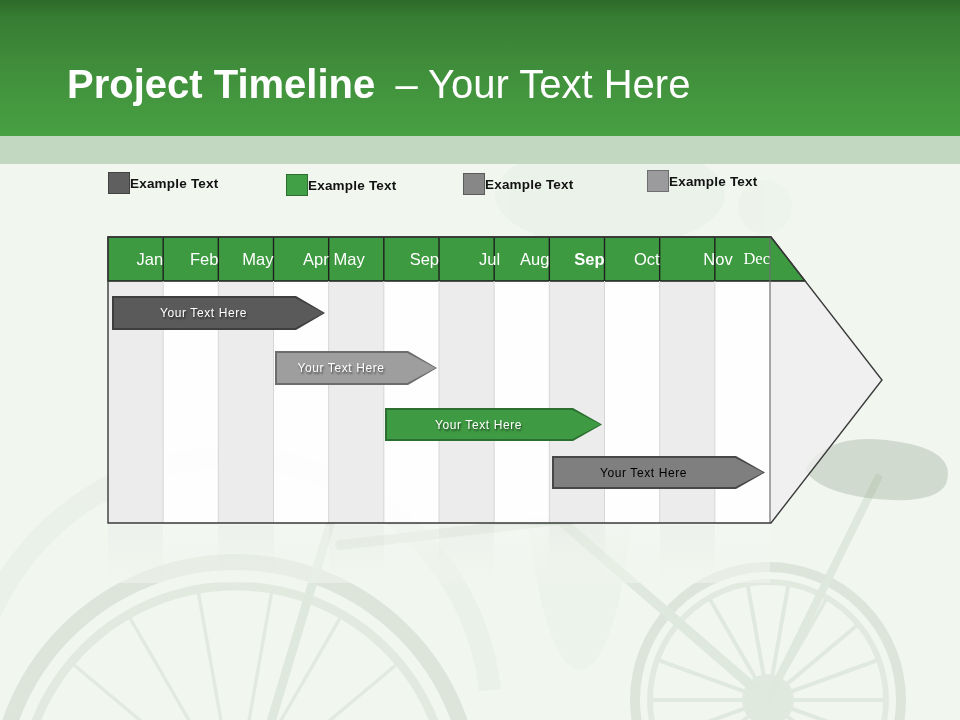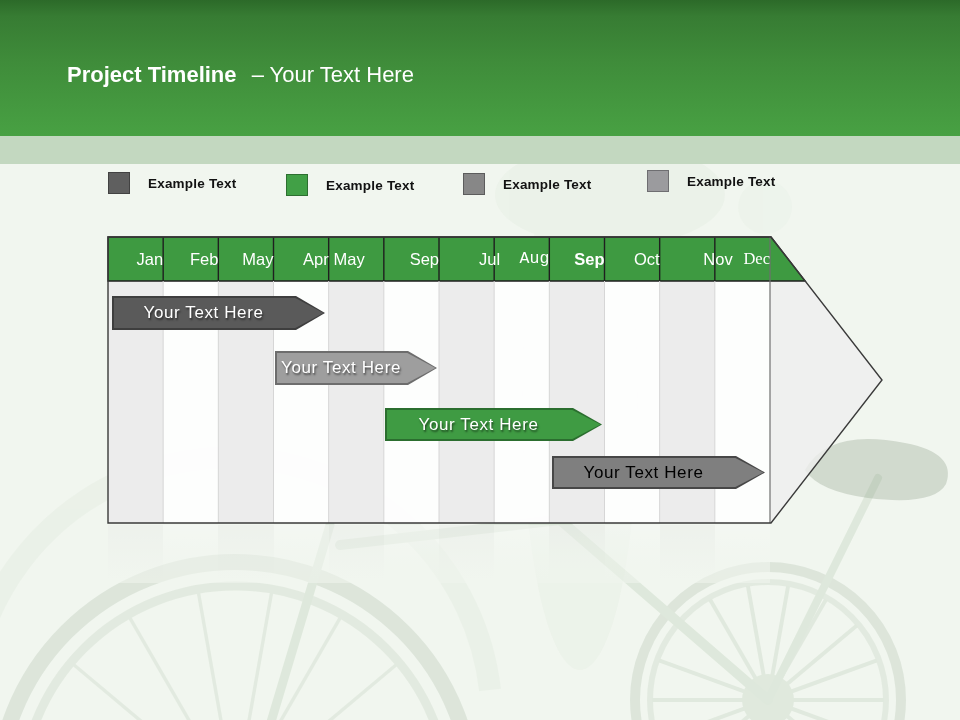--- a/index.html
+++ b/index.html
@@ -2,48 +2,48 @@
 <html><head>
 <meta charset="utf-8">
 <style>
   html,body{margin:0;padding:0;width:960px;height:720px;overflow:hidden;}
   body{font-family:"Liberation Sans",sans-serif;background:#f1f6ef;position:relative;}
   .slide{position:absolute;left:0;top:0;width:960px;height:720px;overflow:hidden;}
 
   
   .header{position:absolute;left:0;top:0;width:960px;height:136px;
     background:linear-gradient(180deg,#2c6a29 0%,#377c33 12%,#3f8c3a 45%,#48a143 100%);}
-  .title{position:absolute;left:67px;top:62px;font-size:22px;color:#ffffff;white-space:nowrap;}
+  .title{position:absolute;left:67px;top:62px;font-size:40px;color:#ffffff;white-space:nowrap;}
   .title .bold{font-weight:bold;}
   .title .rest{font-weight:normal;margin-left:9px;}
 
   .strip{position:absolute;left:0;top:136px;width:960px;height:28px;background:#c3d8c0;}
 
   
   .legend-item{position:absolute;display:flex;align-items:center;}
   .legend-swatch{width:20px;height:20px;flex:0 0 20px;}
-  .legend-label{font-weight:bold;font-size:13.5px;color:#121212;margin-left:18px;white-space:nowrap;letter-spacing:.2px;}
+  .legend-label{font-weight:bold;font-size:13.5px;color:#121212;white-space:nowrap;letter-spacing:.2px;}
 
   
   .reflection{position:absolute;left:108px;top:525px;width:662px;height:58px;opacity:.55;
     background:repeating-linear-gradient(90deg,#e7e7e7 0px,#e7e7e7 55.17px,#fbfbfb 55.17px,#fbfbfb 110.34px);}
   .reflection::after{content:"";position:absolute;inset:0;
     background:linear-gradient(180deg,rgba(241,246,239,.45) 0%,rgba(241,246,239,.85) 55%,#f1f6ef 95%);}
 
   svg.layer{position:absolute;left:0;top:0;width:960px;height:720px;}
 
   
   .month{position:absolute;top:237px;height:44px;line-height:44px;text-align:right;
     color:#ffffff;font-size:16.5px;}
 
   
   .bar{position:absolute;}
   .bar,.bar-fill{clip-path:polygon(0 0,calc(100% - 29px) 0,100% 50%,calc(100% - 29px) 100%,0 100%);}
   .bar-fill{position:absolute;inset:1.6px;display:flex;align-items:center;justify-content:center;
-    padding-right:30px;box-sizing:border-box;font-size:17px;letter-spacing:.6px;white-space:nowrap;}
+    padding-right:30px;box-sizing:border-box;font-size:12px;letter-spacing:.6px;white-space:nowrap;}
   .bar-fill.lighttext{text-shadow:1px 1.5px 2px rgba(0,0,0,.55);}
 </style>
 </head>
 <body>
 
 <div class="slide">
 
   <svg class="layer" viewBox="0 0 960 720">
     <g opacity="0.30">
       <ellipse cx="580" cy="400" rx="58" ry="270" fill="#e2ebdf"></ellipse>
@@ -180,21 +180,21 @@
     </svg>
 
   <div id="months">
       <div class="month" style="left: 108px; width: 55.1667px;">Jan</div>
       <div class="month" style="left: 163.167px; width: 55.1667px;">Feb</div>
       <div class="month" style="left: 218.333px; width: 55.1667px;">May</div>
       <div class="month" style="left: 273.5px; width: 55.1667px;">Apr</div>
       <div class="month" style="left: 328.667px; width: 36px;">May</div>
       <div class="month" style="left: 383.833px; width: 55.1667px;">Sep</div>
       <div class="month" style="left: 439px; width: 55.1667px; padding-left: 6px;">Jul</div>
-      <div class="month" style="left: 494.167px; width: 55.1667px; font-family: Liberation Mono, monospace;">Aug</div>
+      <div class="month" style="left: 494.167px; width: 55.1667px;">Aug</div>
       <div class="month" style="left: 549.333px; width: 55.1667px; font-weight: bold;">Sep</div>
       <div class="month" style="left: 604.5px; width: 55.1667px;">Oct</div>
       <div class="month" style="left: 659.667px; width: 73px;">Nov</div>
       <div class="month" style="left: 714.833px; width: 55.1667px; font-family: Liberation Serif, serif;">Dec</div>
     </div>
 
   <div id="bars">
       <div class="bar" style="left: 112px; top: 296px; width: 213px; height: 34px; background: rgb(62, 62, 62);">
         <div class="bar-fill lighttext" style="background: rgb(90, 90, 90); color: rgb(255, 255, 255);">Your Text Here</div>
       </div>

